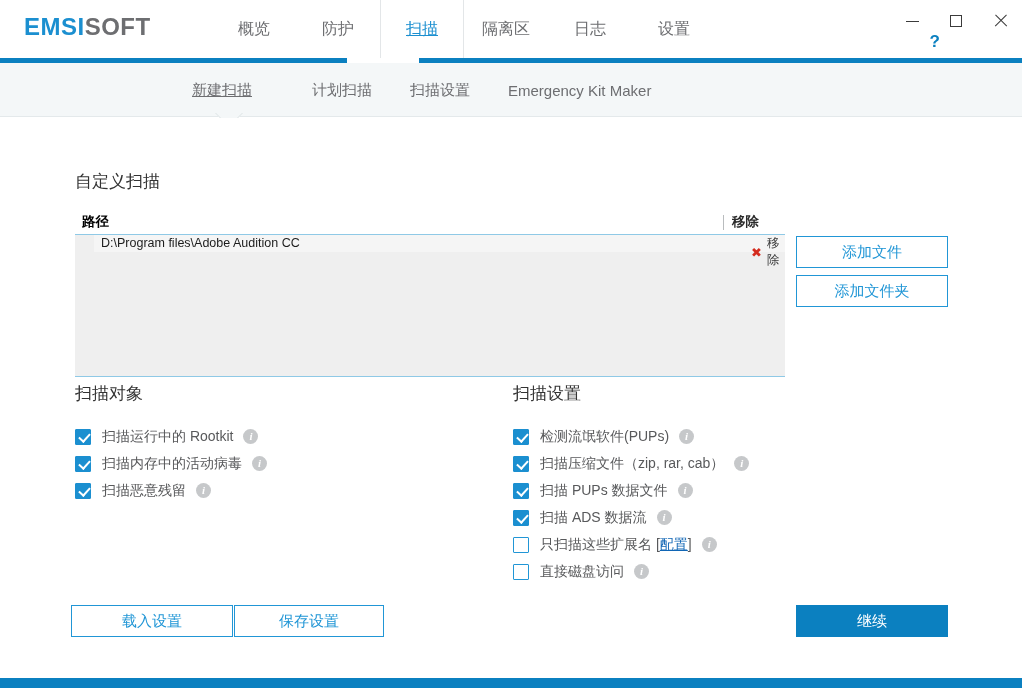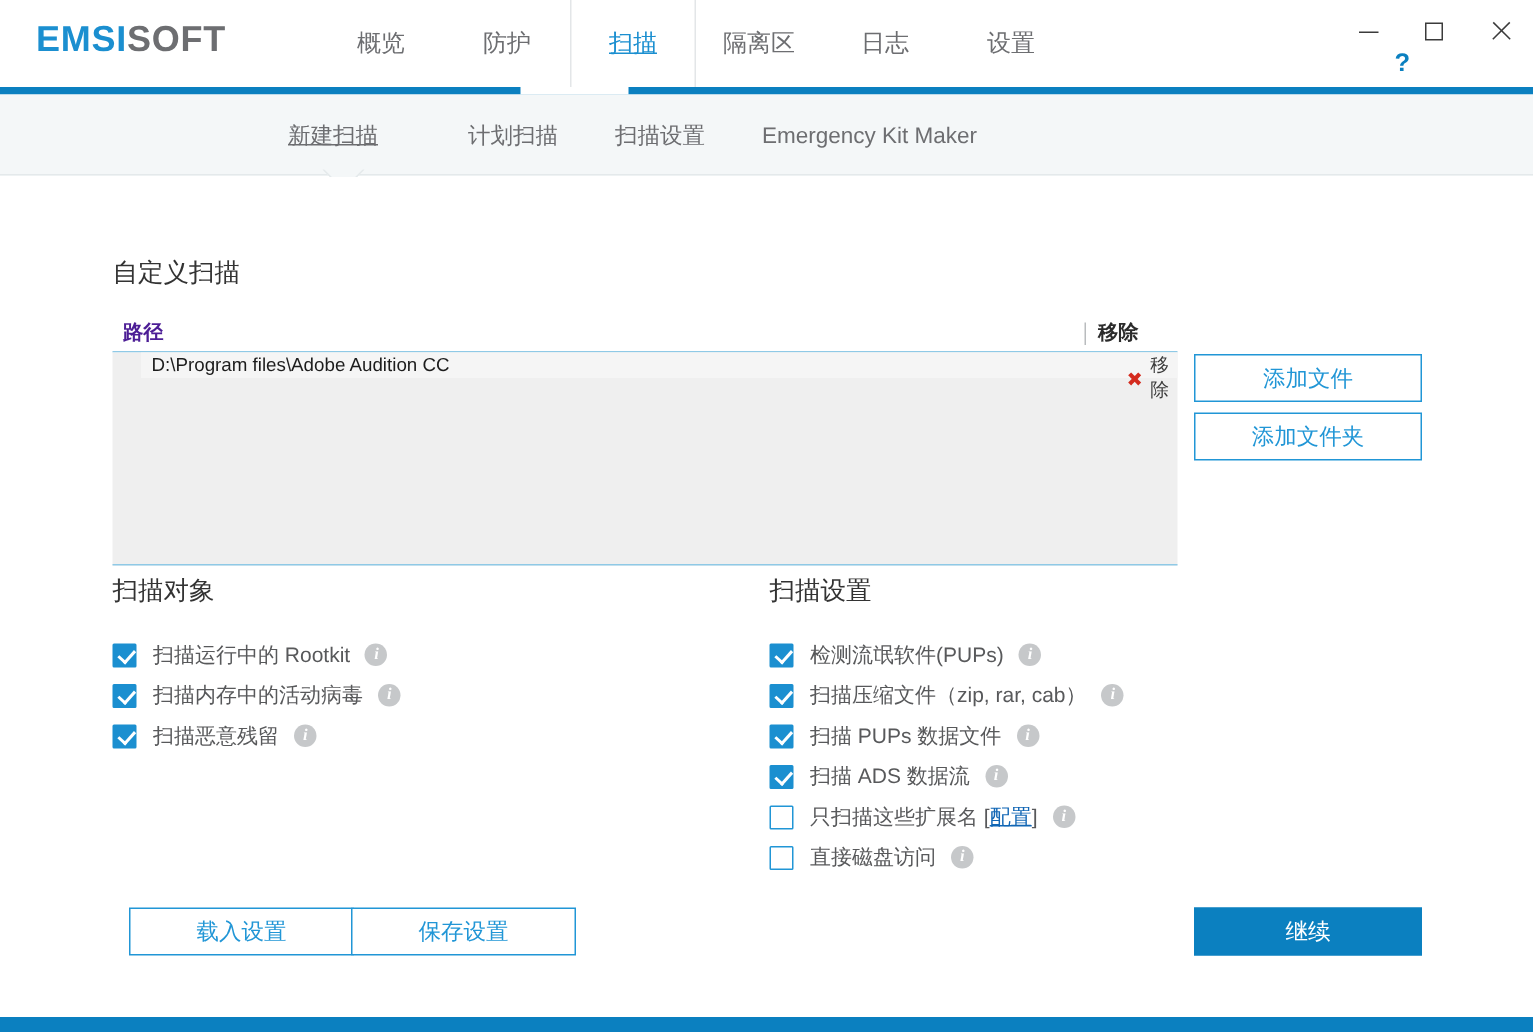--- a/index.html
+++ b/index.html
@@ -154,21 +154,21 @@
     position: absolute; left: 75px; top: 95px;
     width: 710px; height: 165px;
   }
   .thead {
     position: relative;
     height: 22px;
     border-bottom: 1px solid #8fc9e6;
   }
   .th-path {
     position: absolute; left: 7px; top: 0;
-    font-size: 13.5px; font-weight: bold; color: #4c1d95;
+    font-size: 13.5px; font-weight: bold; color: #000000;
   }
   .th-sep {
     position: absolute; left: 648px; top: 2px;
     width: 1px; height: 15px; background: #b9bcbe;
   }
   .th-remove {
     position: absolute; left: 657px; top: 0;
     font-size: 13.5px; font-weight: bold; color: #2b2b2b;
   }
   .tbody {
@@ -207,21 +207,21 @@
     white-space: nowrap;
   }
   .btn.primary {
     background: #0b80c0;
     border-color: #0b80c0;
     color: #ffffff;
   }
   #add-file-button   { position: absolute; left: 796px; top: 118px; width: 152px; height: 32px; }
   #add-folder-button { position: absolute; left: 796px; top: 157px; width: 152px; height: 32px; }
 
-  #load-settings-button { position: absolute; left: 86px;  top: 487px; width: 150px; height: 32px; }
+  #load-settings-button { position: absolute; left: 71px;  top: 487px; width: 162px; height: 32px; }
   #save-settings-button { position: absolute; left: 234px; top: 487px; width: 150px; height: 32px; }
   #back-button          { position: absolute; left: 637px; top: 487px; width: 150px; height: 32px; }
   #continue-button      { position: absolute; left: 796px; top: 487px; width: 152px; height: 32px; }
 
   
   .cbgroup { position: absolute; }
   #scan-objects-group  { left: 75px;  top: 305px; }
   #scan-settings-group { left: 513px; top: 305px; }
 
   .cbrow {

